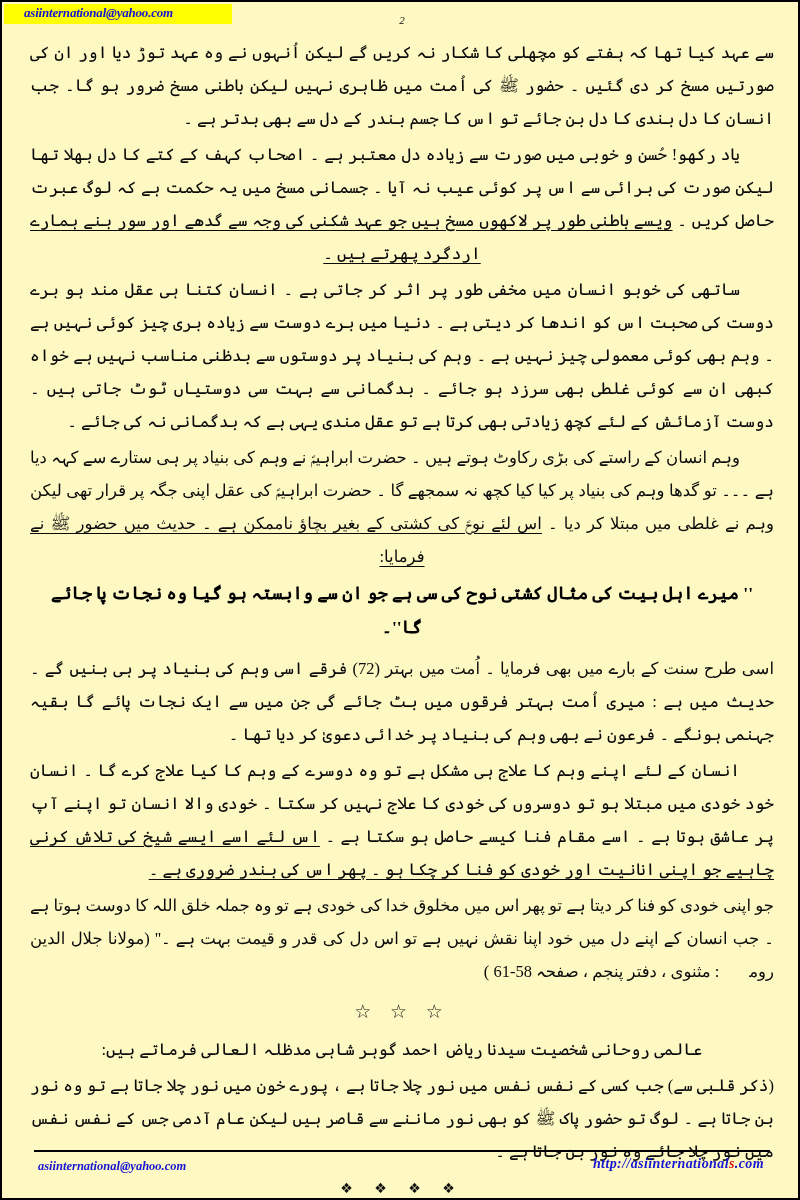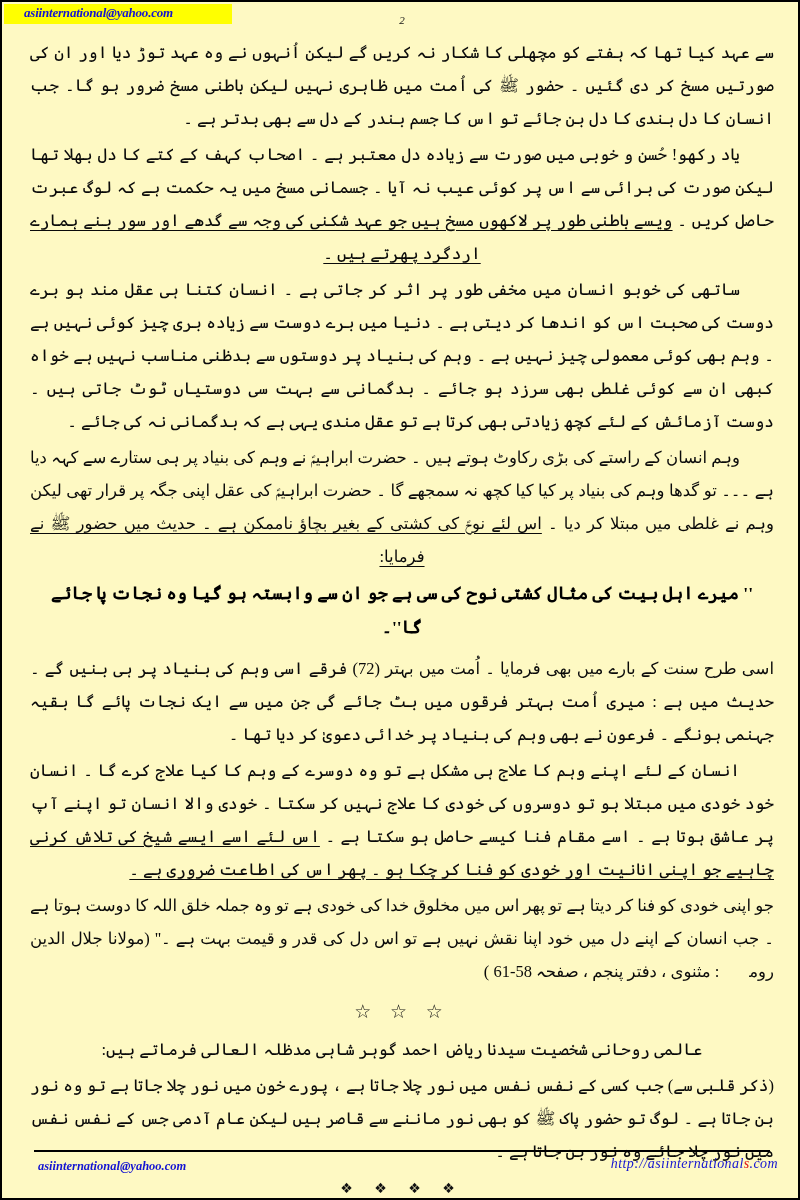--- a/index.html
+++ b/index.html
@@ -122,25 +122,25 @@
     left: 36px;
     top: 1157px;
     font-size: 12.5px;
     font-style: italic;
     font-weight: bold;
     color: #1414d2;
     white-space: nowrap;
   }
   #footer-url {
     position: absolute;
-    right: 20px;
+    right: 34px;
     top: 1154px;
     font-size: 14px;
     font-style: italic;
-    font-weight: normal;
+    font-weight: bold;
     color: #1414d2;
     white-space: nowrap;
     letter-spacing: 0.4px;
     direction: ltr;
   }
   #footer-url .accent { color: #e01010; }
 </style>
 </head>
 <body>
 
@@ -173,21 +173,21 @@
     </p>
 
     <div class="centered-quote">'' میرے اہل بیت کی مثال کشتی نوح کی سی ہے  جو ان سے وابستہ ہو گیا وہ نجات پا جائے گا''۔</div>
 
     <p class="para">
       <span>اسی طرح سنت کے بارے میں بھی فرمایا ۔ اُمت میں بہتر (72) فرقے اسی وہم کی بنیاد پر ہی بنیں گے ۔ حدیث میں ہے : میری اُمت بہتر فرقوں میں بٹ جائے گی جن میں سے ایک نجات پائے گا بقیہ جہنمی ہونگے ۔ فرعون نے بھی وہم کی بنیاد پر خدائی دعویٰ کر دیا تھا ۔</span>
     </p>
 
     <p class="para indent">
       <span>انسان کے لئے اپنے وہم کا علاج ہی مشکل ہے تو وہ دوسرے کے وہم کا کیا علاج کرے گا ۔ انسان خود خودی میں مبتلا ہو تو دوسروں کی خودی کا علاج نہیں کر سکتا ۔ خودی والا انسان تو اپنے آپ پر عاشق ہوتا ہے ۔ اسے مقام فنا کیسے حاصل ہو سکتا ہے ۔</span>
-      <span class="u">اس لئے اسے ایسے شیخ کی تلاش کرنی چاہیے جو اپنی انانیت اور خودی کو فنا کر چکا ہو ۔ پھر اس کی اطاعت ضروری ہے ۔</span>
+      <span class="u">اس لئے اسے ایسے شیخ کی تلاش کرنی چاہیے جو اپنی انانیت اور خودی کو فنا کر چکا ہو ۔ پھر اس کی بندر ضروری ہے ۔</span>
     </p>
 
     <p class="para">
       <span>جو اپنی خودی کو فنا کر دیتا ہے تو پھر اس میں مخلوق خدا کی خودی ہے تو وہ جملہ خلق اللہ کا دوست ہوتا ہے ۔ جب انسان کے اپنے دل میں خود اپنا نقش نہیں ہے تو اس دل کی قدر و قیمت بہت ہے ۔''</span>
       <span>(مولانا جلال الدین رومیؒ : مثنوی ، دفتر پنجم ، صفحہ 58-61 )</span>
     </p>
 
     <div class="ornament stars">☆ ☆ ☆</div>
 
     <p class="para lastcenter">

